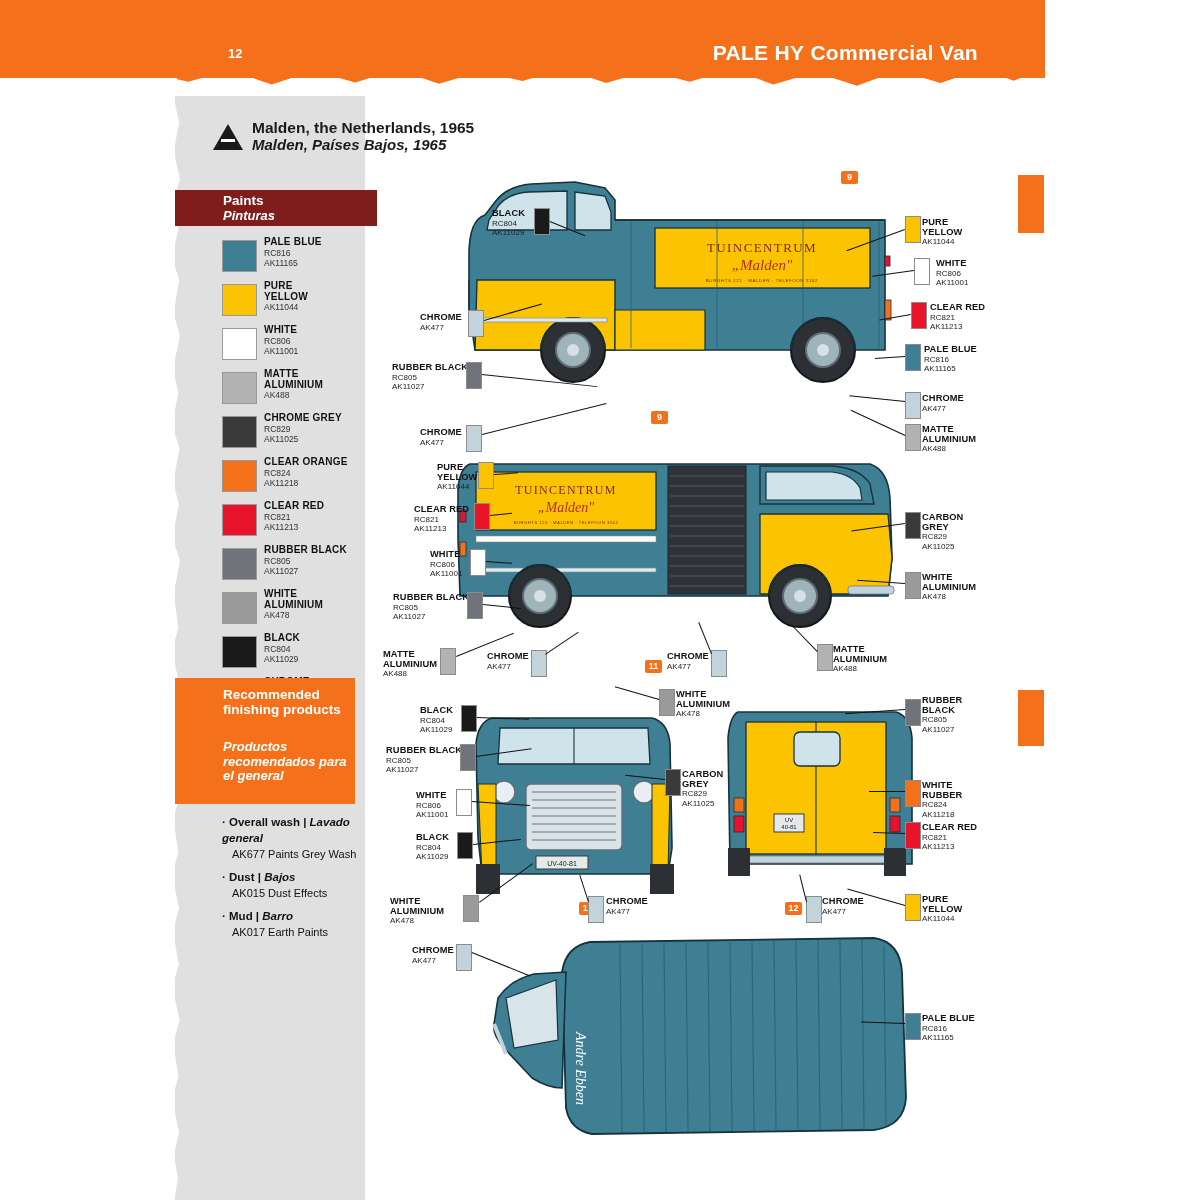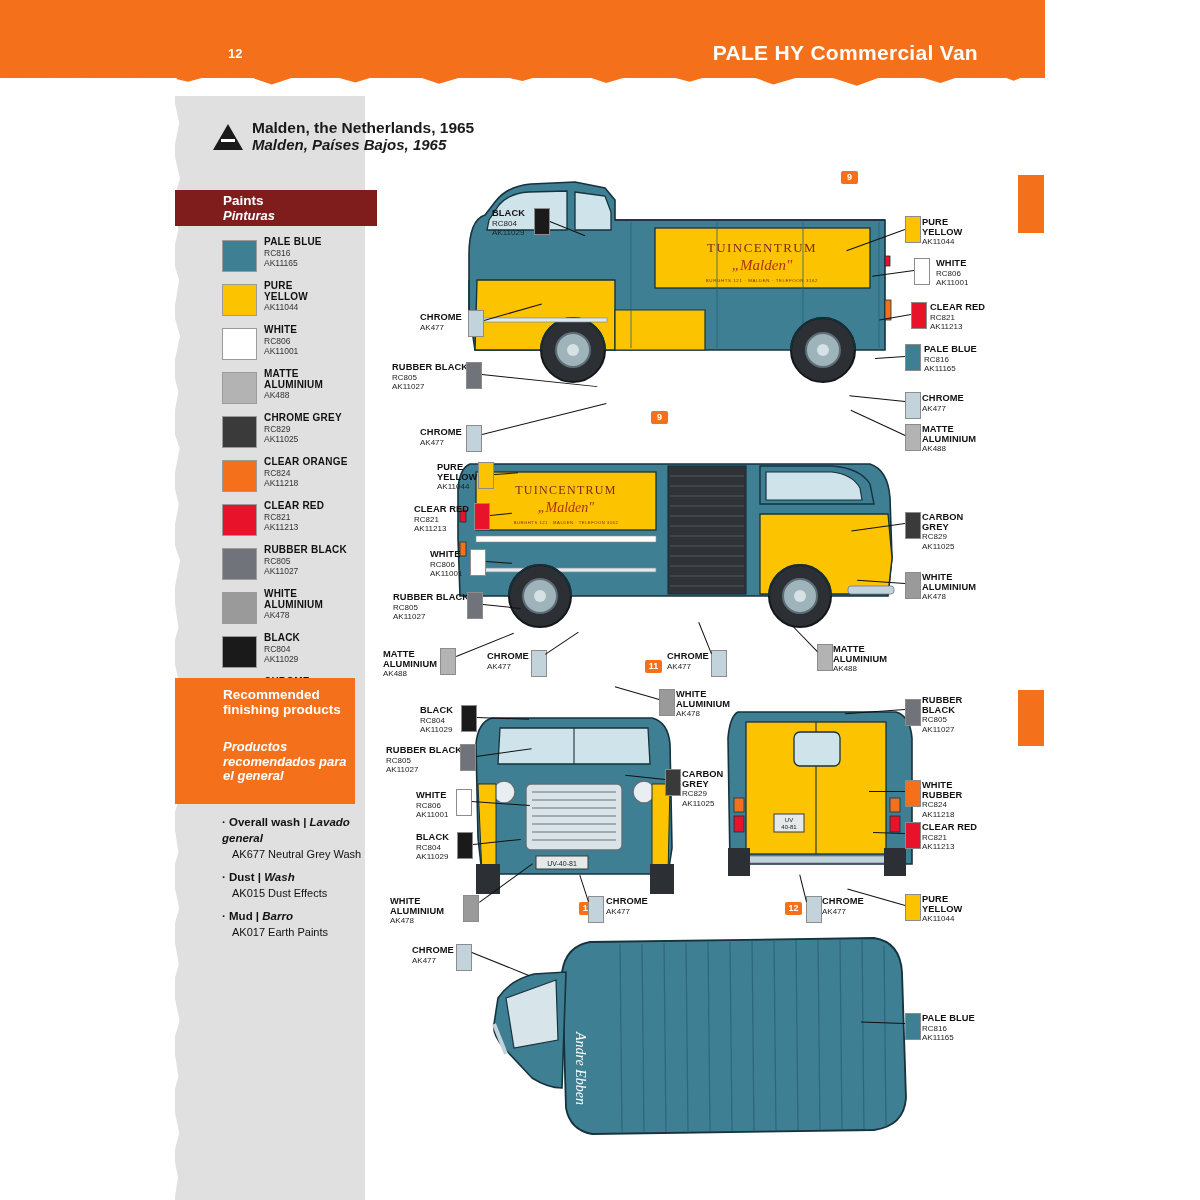--- a/index.html
+++ b/index.html
@@ -221,22 +221,22 @@
         <div class="sw-code">AK477</div>
       </div>
     </div>
   </div>
 
 <div class="rec-head">
   <div class="rh1">Recommended finishing products</div>
   <div class="rh2">Productos recomendados para el general</div>
 </div>
 <div class="rec-list" id="rec-list">
-    <div class="li"><span class="ln1">· Overall wash | </span><span class="ln2">Lavado general</span><div class="ln3">AK677 Neutral Grey Wash</div></div>
-    <div class="li"><span class="ln1">· Dust | </span><span class="ln2">Wash</span><div class="ln3">AK015 Dust Effects</div></div>
+    <div class="li"><span class="ln1">· Overall wash | </span><span class="ln2">Lavado general</span><div class="ln3">AK677 Paints Grey Wash</div></div>
+    <div class="li"><span class="ln1">· Dust | </span><span class="ln2">Bajos</span><div class="ln3">AK015 Dust Effects</div></div>
     <div class="li"><span class="ln1">· Mud | </span><span class="ln2">Barro</span><div class="ln3">AK017 Earth Paints</div></div>
   </div>
 
 <div class="art" style="left:455px;top:160px;">
   <svg width="470" height="260" viewBox="0 0 470 260">
 
     <path d="M30,55 L40,42 Q52,26 76,24 L120,22 L150,28 L160,40 L160,60 L430,60 L430,190 L20,190 L14,150 L14,95 Q14,60 30,55 Z" fill="#3e7f94" stroke="#16323c" stroke-width="1.6"></path>
 
     <path d="M160,60 L430,60" stroke="#16323c" stroke-width="1.6"></path>
 

